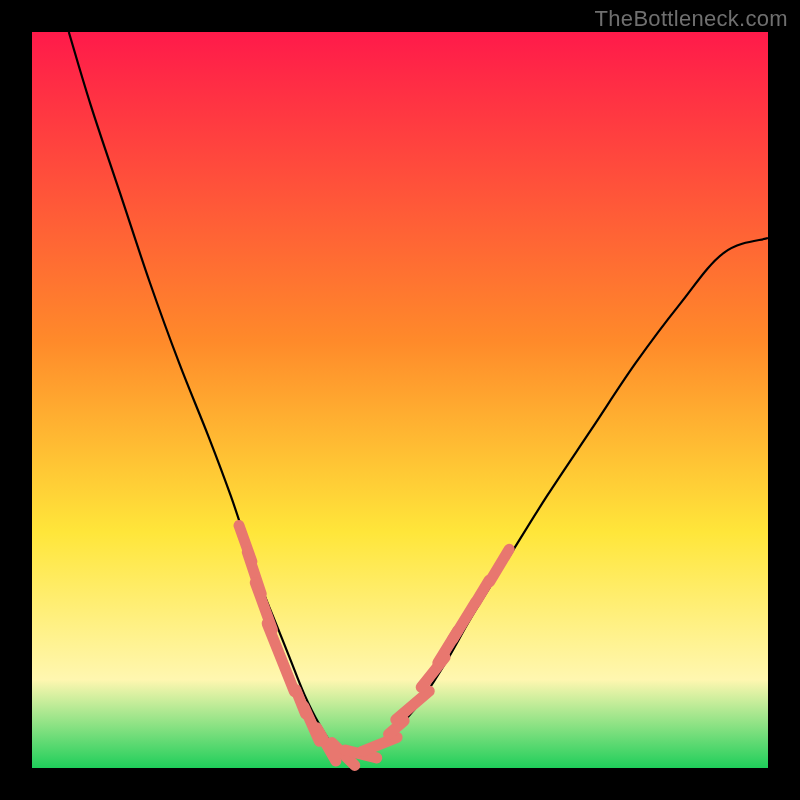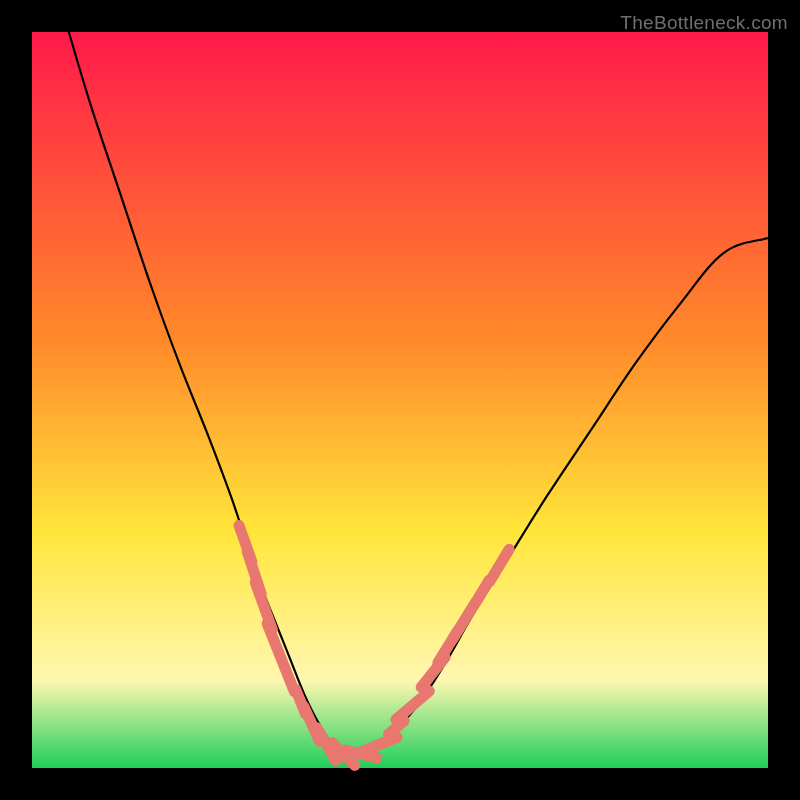--- a/index.html
+++ b/index.html
@@ -12,24 +12,24 @@
     font-family: Arial, Helvetica, sans-serif;
   }
   .stage {
     position: relative;
     width: 800px;
     height: 800px;
     background: #000;
   }
   .watermark {
     position: absolute;
-    top: 12px;
+    top: 6px;
     right: 12px;
     color: #6f6f6f;
-    font-size: 19px;
+    font-size: 22px;
     font-weight: 500;
     letter-spacing: 0.3px;
     z-index: 10;
     user-select: none;
   }
   svg {
     display: block;
   }
 </style>
 </head>

